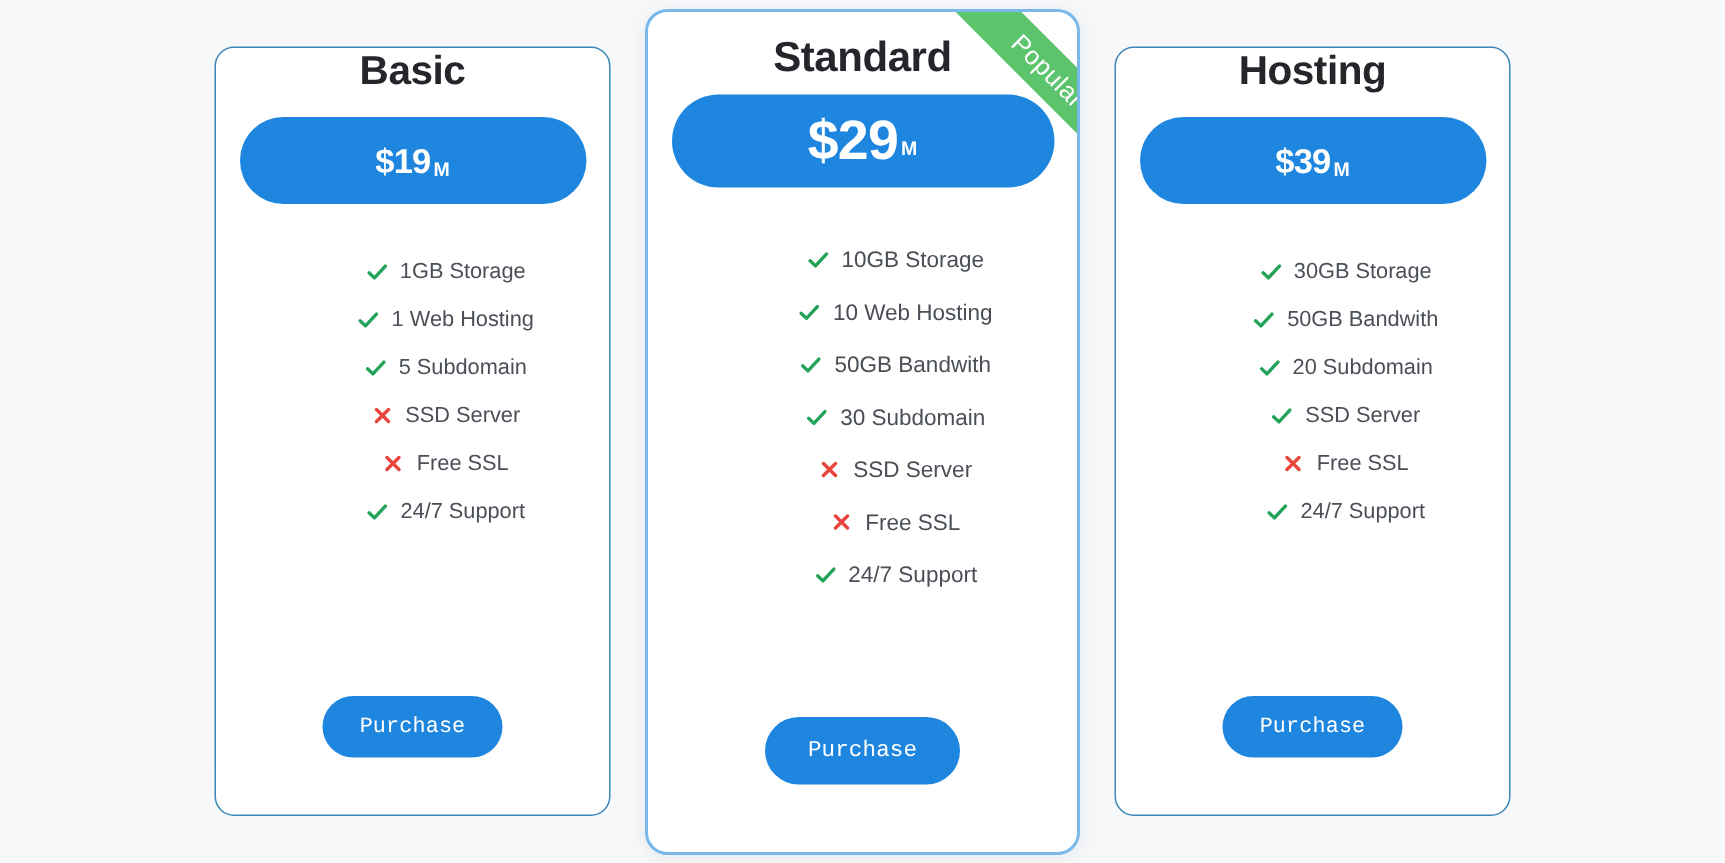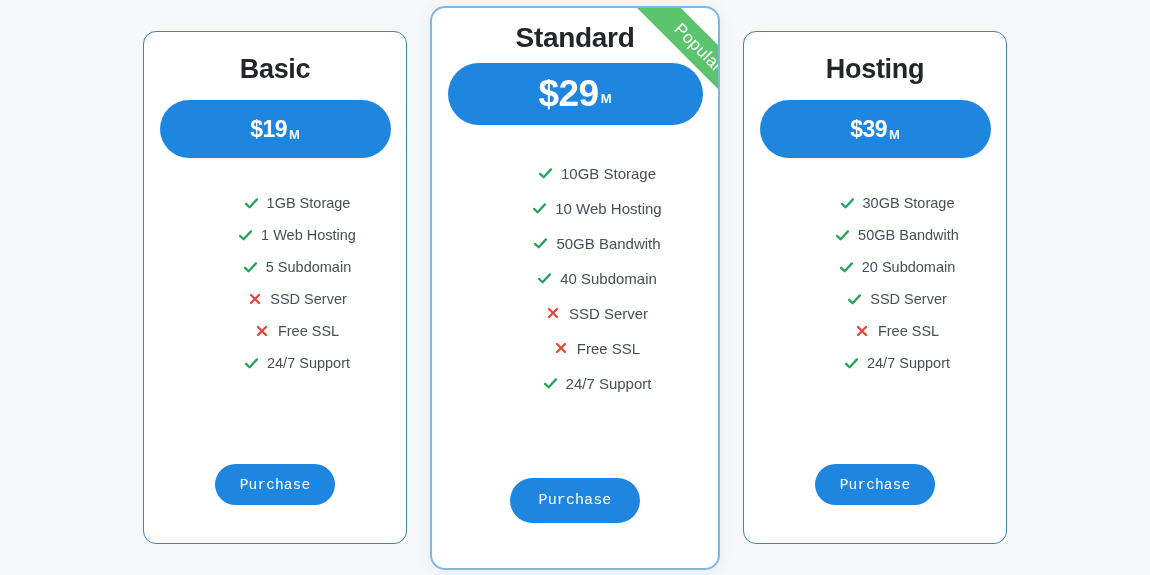--- a/index.html
+++ b/index.html
@@ -29,21 +29,20 @@
   .card {
     position: relative;
     width: 264px;
     height: 513px;
     background: #ffffff;
     border: 1px solid #3b86b8;
     border-radius: 13px;
     display: flex;
     flex-direction: column;
     align-items: center;
-    padding-top: 22px;
     overflow: hidden;
   }
 
   .card.featured {
     width: 290px;
     height: 564px;
     border: 2px solid #79b8e8;
     border-radius: 15px;
     box-shadow: 0 2px 14px rgba(60, 110, 160, 0.10);
     padding-top: 14px;
@@ -271,21 +270,21 @@
             </svg>
           </span>
           <span>50GB Bandwith</span>
         </li>
         <li class="feature">
           <span class="feat-icon">
             <svg width="15" height="15" viewBox="0 0 16 16" aria-hidden="true">
               <path d="M2.2 8.4 L6.0 12.0 L13.8 3.6" fill="none" stroke="#22a358" stroke-width="2.4" stroke-linecap="round" stroke-linejoin="round"></path>
             </svg>
           </span>
-          <span>40 Subdomain</span>
+          <span>30 Subdomain</span>
         </li>
         <li class="feature">
           <span class="feat-icon">
             <svg width="14" height="14" viewBox="0 0 16 16" aria-hidden="true">
               <path d="M3.4 3.4 L12.6 12.6 M12.6 3.4 L3.4 12.6" fill="none" stroke="#e8453c" stroke-width="2.6" stroke-linecap="round"></path>
             </svg>
           </span>
           <span>SSD Server</span>
         </li>
         <li class="feature">

